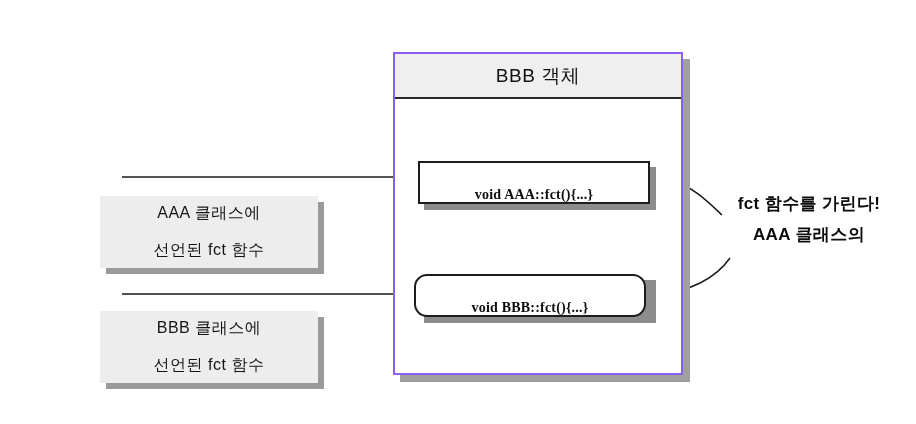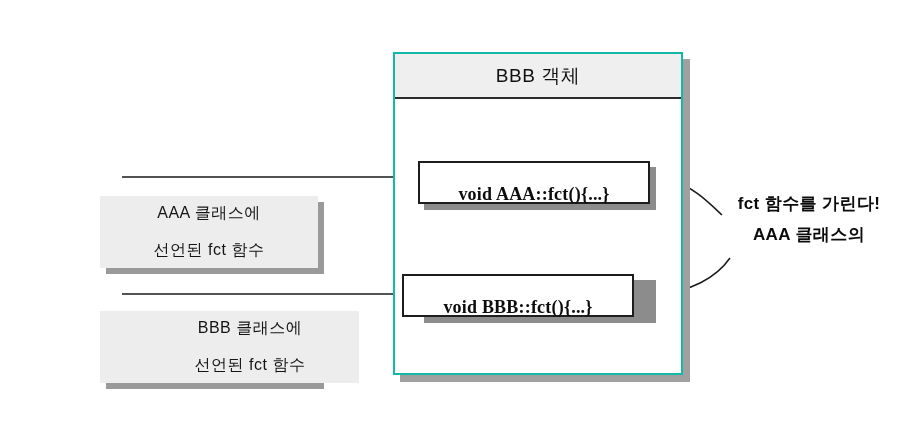--- a/index.html
+++ b/index.html
@@ -25,21 +25,21 @@
     height: 323px;
     background: #a0a0a0;
   }
   .outer-box {
     position: absolute;
     left: 393px;
     top: 52px;
     width: 290px;
     height: 323px;
     background: #ffffff;
-    border: 2px solid #14b8a6;
+    border: 2px solid #8b5cf6;
     box-sizing: border-box;
   }
   .outer-title {
     position: absolute;
     left: 0;
     top: 0;
     width: 100%;
     height: 45px;
     box-sizing: border-box;
     border-bottom: 2px solid #2b2b2b;
@@ -64,32 +64,32 @@
     position: absolute;
     background: #ffffff;
     border: 2px solid #1d1d1d;
     box-sizing: border-box;
     display: flex;
     align-items: center;
     justify-content: center;
   }
   .inner-text {
     font-family: "Liberation Serif", "DejaVu Serif", serif;
-    font-size: 18px;
+    font-size: 14px;
     font-weight: bold;
     color: #0d0d0d;
     white-space: nowrap;
     letter-spacing: 0.2px;
     margin-top: 24px;
   }
 
   #inner-aaa-shadow { left: 424px; top: 167px; width: 232px; height: 43px; }
   #inner-aaa        { left: 418px; top: 161px; width: 232px; height: 43px; }
   #inner-bbb-shadow { left: 424px; top: 280px; width: 232px; height: 43px; }
-  #inner-bbb        { left: 402px; top: 274px; width: 232px; height: 43px; }
+  #inner-bbb        { left: 414px; top: 274px; width: 232px; height: 43px; border-radius: 13px; }
 
   
   .note-shadow {
     position: absolute;
     background: #9a9a9a;
   }
   .note-box {
     position: absolute;
     background: #ededed;
     display: flex;
@@ -100,21 +100,21 @@
   }
   .note-line {
     font-size: 16px;
     color: #141414;
     white-space: nowrap;
     letter-spacing: 0.5px;
   }
   #note-aaa-shadow { left: 106px; top: 202px; width: 218px; height: 72px; }
   #note-aaa        { left: 100px; top: 196px; width: 218px; height: 72px; }
   #note-bbb-shadow { left: 106px; top: 317px; width: 218px; height: 72px; }
-  #note-bbb        { left: 100px; top: 311px; width: 218px; height: 72px; padding-left: 41px; }
+  #note-bbb        { left: 100px; top: 311px; width: 218px; height: 72px; }
 
   
   .callout {
     position: absolute;
     left: 714px;
     top: 192px;
     width: 190px;
     display: flex;
     flex-direction: column;
     align-items: center;

